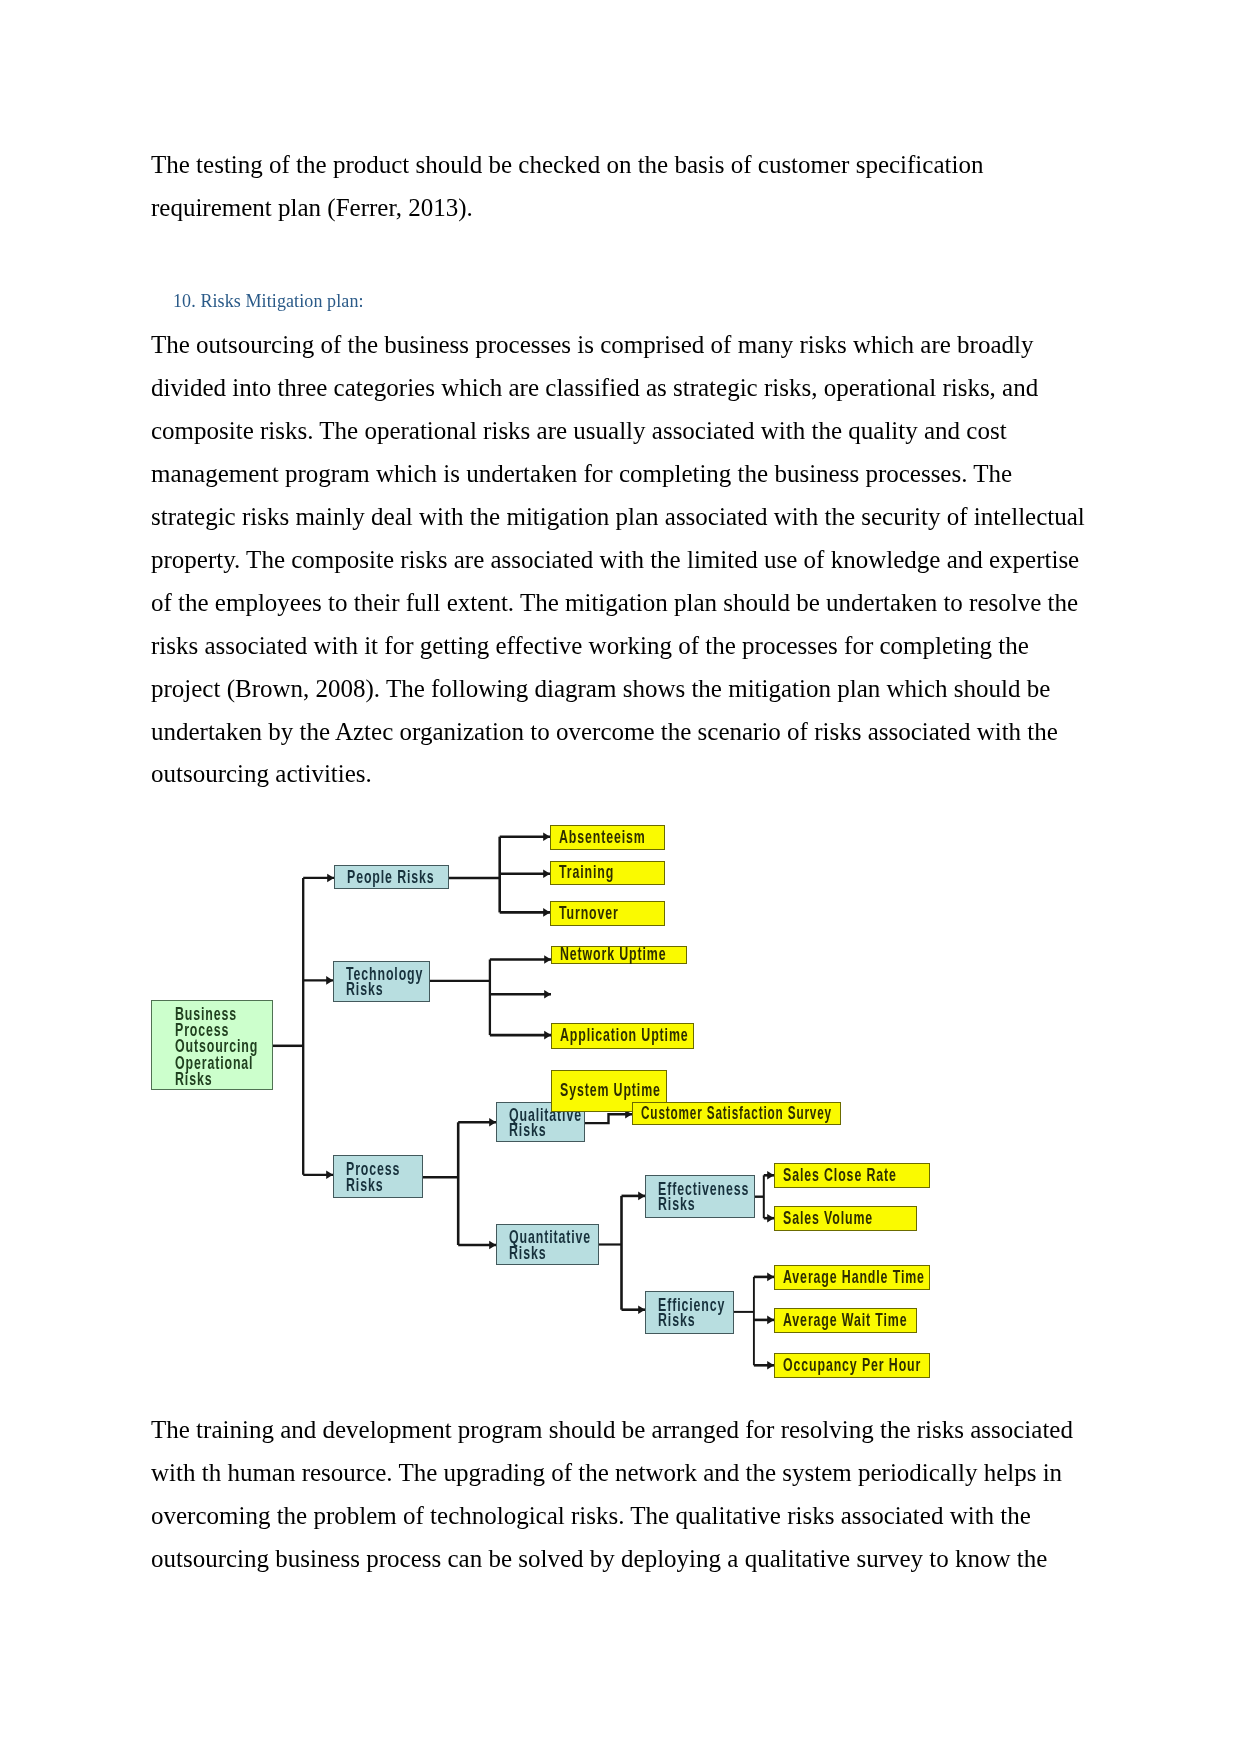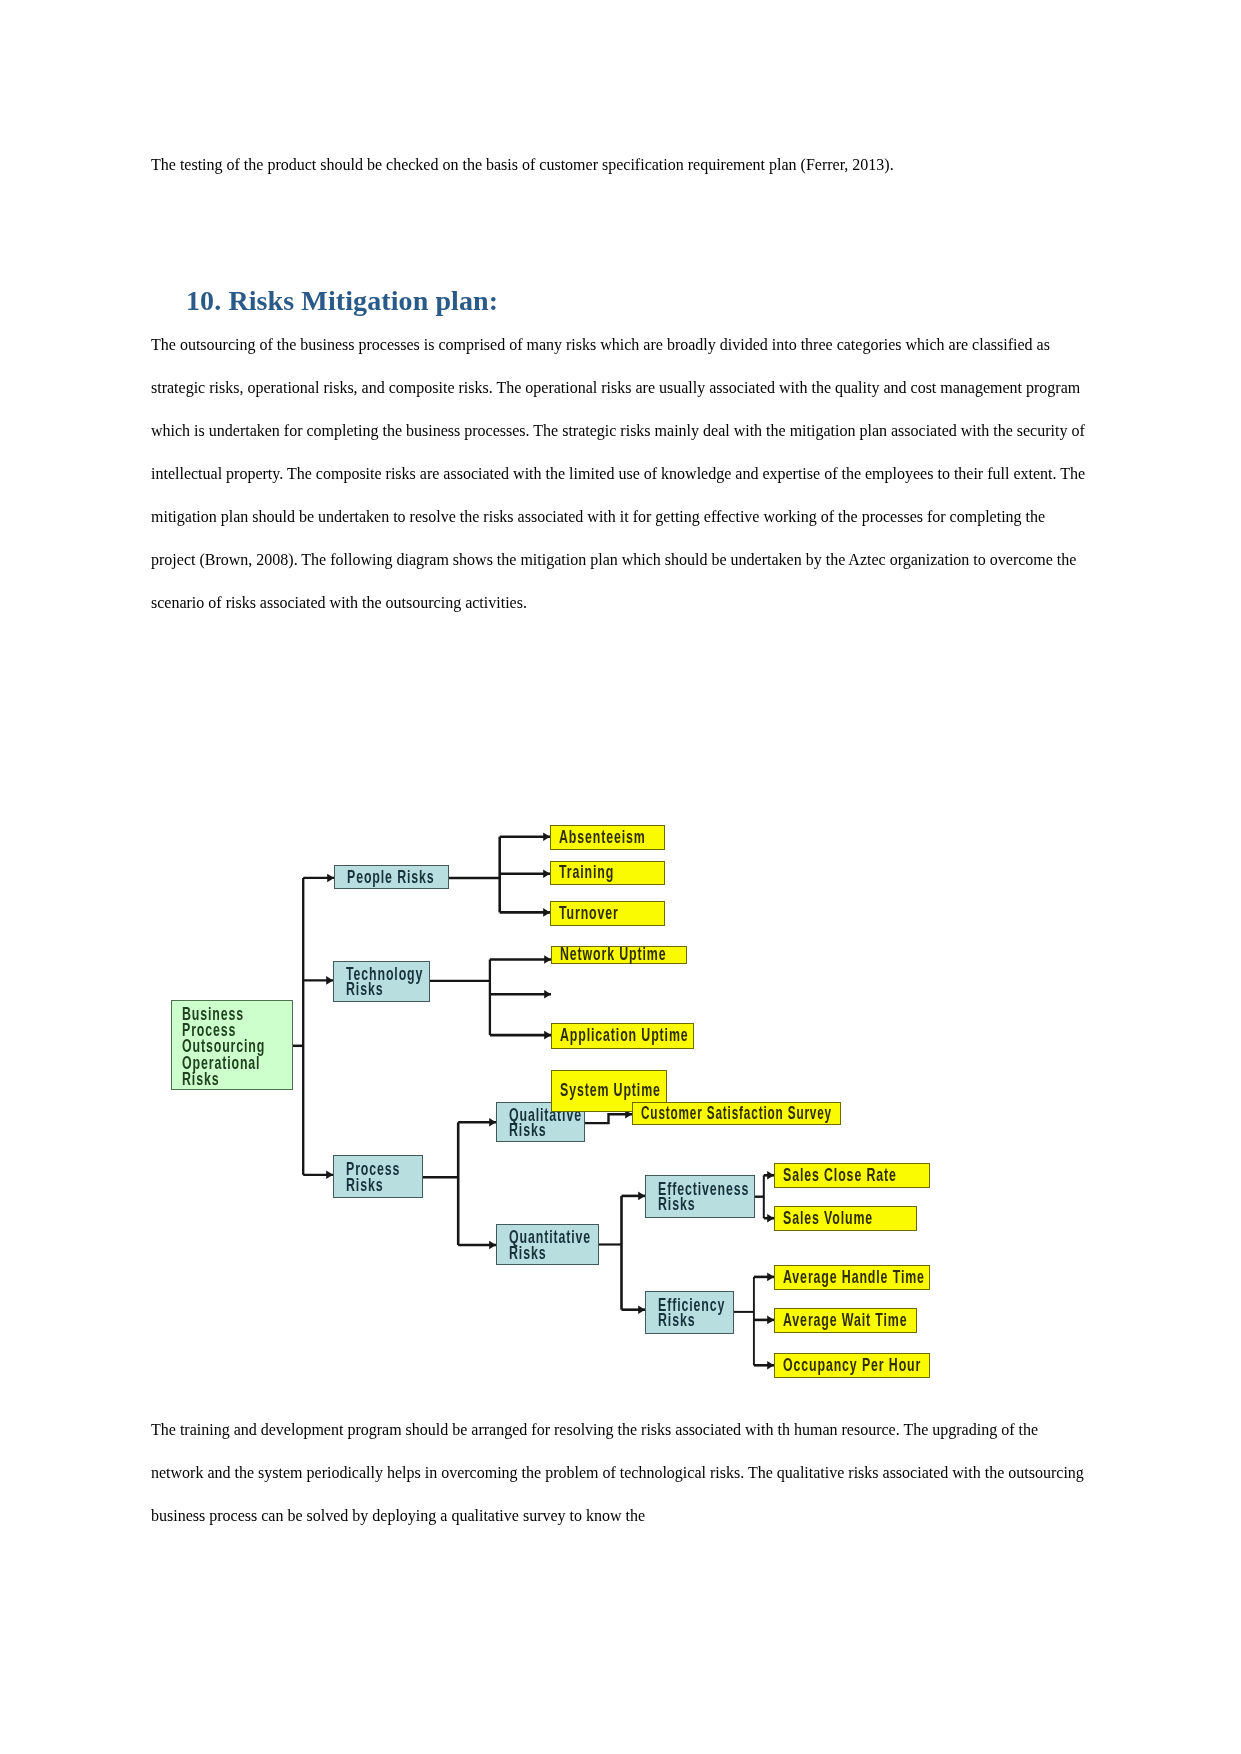--- a/index.html
+++ b/index.html
@@ -6,31 +6,31 @@
     --heading-blue:#2A5A88; --body-text:#000000;
     --root-fill:#CCFFCC;   --root-stroke:#507253;  --root-text:#20401F;
     --branch-fill:#B8DEE0; --branch-stroke:#43595C;--branch-text:#17313C;
     --leaf-fill:#FAFA00;   --leaf-stroke:#6B6B00;  --leaf-text:#2E2E00;
     --connector:#161616;
   }
   html,body{margin:0;padding:0;background:#fff;}
   body{width:1241px;height:1754px;overflow:hidden;}
   .page{position:relative;width:1241px;height:1754px;background:#fff;
         font-family:"Liberation Serif",serif;}
-  .para{position:absolute;left:151px;width:936px;font-size:16px;line-height:42.9px;
+  .para{position:absolute;left:151px;width:936px;font-size:25.0px;line-height:42.9px;
         color:var(--body-text);text-align:left;transform:translateZ(0);}
-  .heading{position:absolute;left:186px;font-size:28px;font-weight:bold;
+  .heading{position:absolute;left:173px;font-size:18px;font-weight:normal;
         color:var(--heading-blue);line-height:42.9px;letter-spacing:0.1px;transform:translateZ(0);}
   #diagram{position:absolute;left:0;top:0;}
   .node{position:absolute;box-sizing:border-box;display:flex;align-items:center;}
   .node .txt{font-family:"Liberation Sans",sans-serif;font-weight:bold;
       -webkit-font-smoothing:antialiased;
       font-size:17.7px;line-height:15.7px;white-space:pre;
       transform:scaleX(0.700) translateZ(0);transform-origin:left center;letter-spacing:1.25px;}
-  .node-root{background:var(--root-fill);border:1.4px solid var(--root-stroke);padding-left:10px;margin-left:20px;}
+  .node-root{background:var(--root-fill);border:1.4px solid var(--root-stroke);padding-left:23px;}
   .node-root .txt{color:var(--root-text);line-height:16.3px;position:relative;top:1.4px;}
   .node-branch{background:var(--branch-fill);border:1.4px solid var(--branch-stroke);padding-left:12px;}
   .node-branch .txt{color:var(--branch-text);position:relative;top:1.2px;}
   .node-leaf{background:var(--leaf-fill);border:1.8px solid var(--leaf-stroke);padding-left:7.5px;}
   .node-leaf .txt{color:var(--leaf-text);}
 </style>
 </head>
 <body>
 
 <div class="page">

